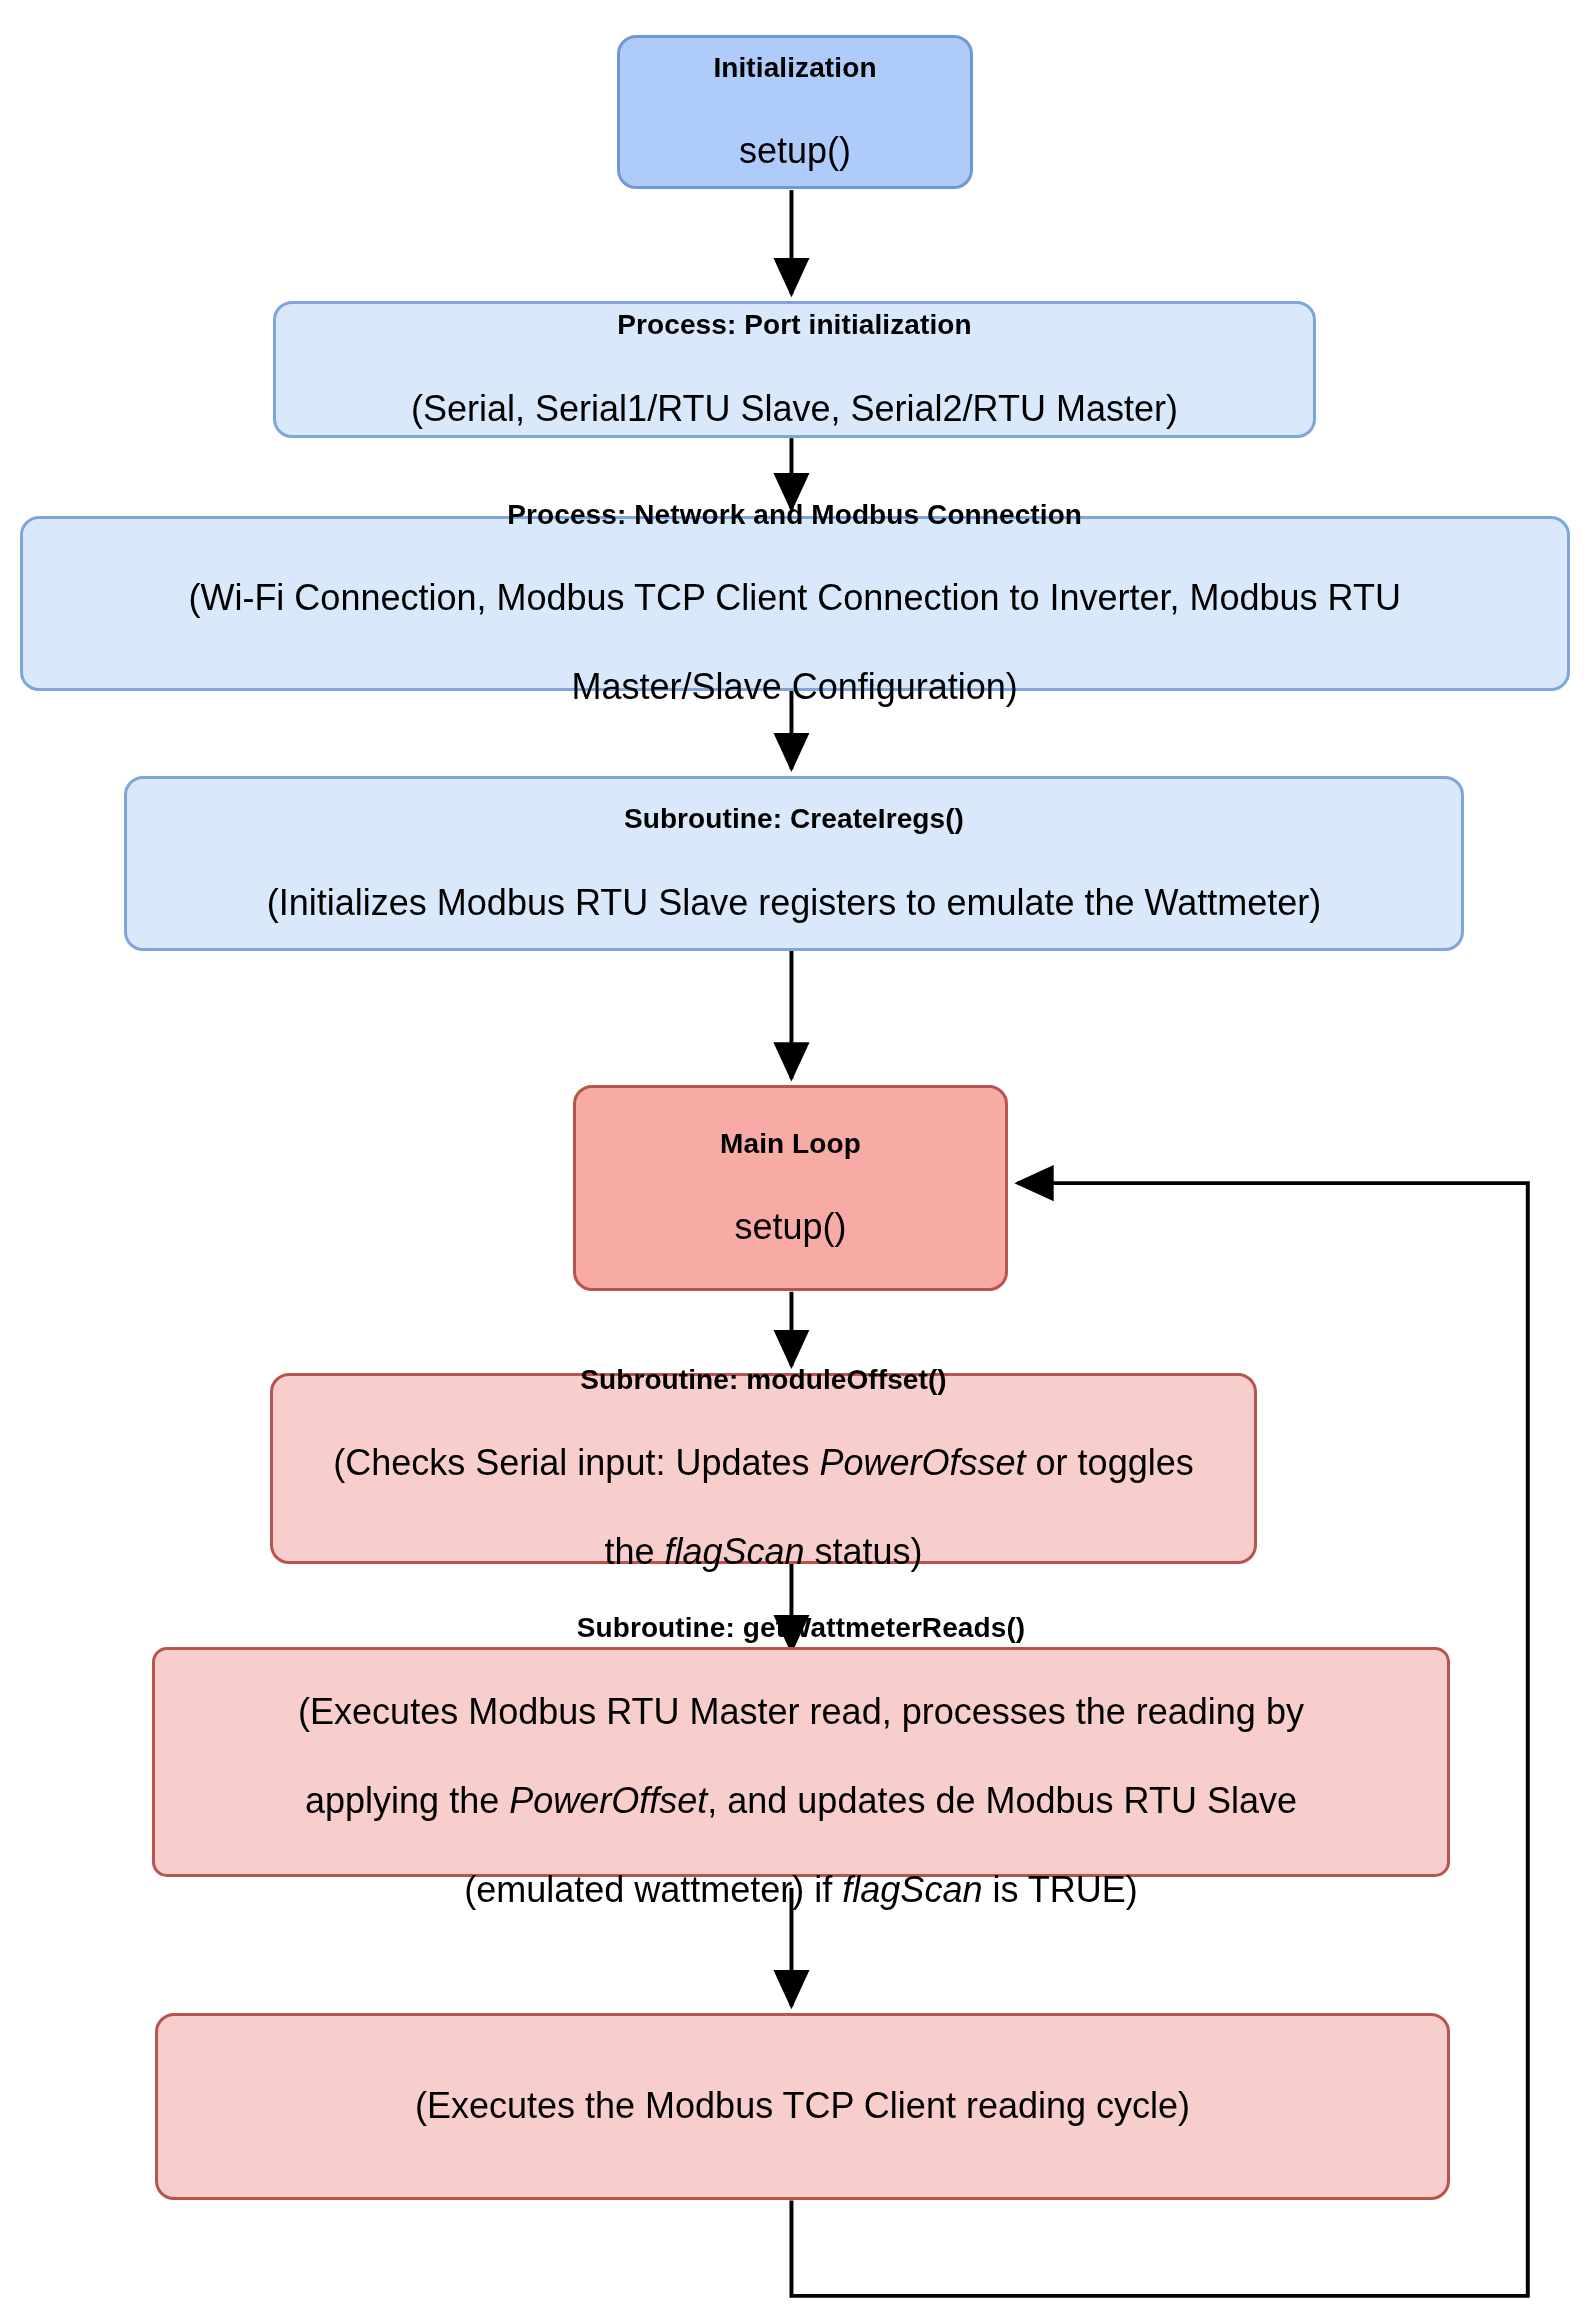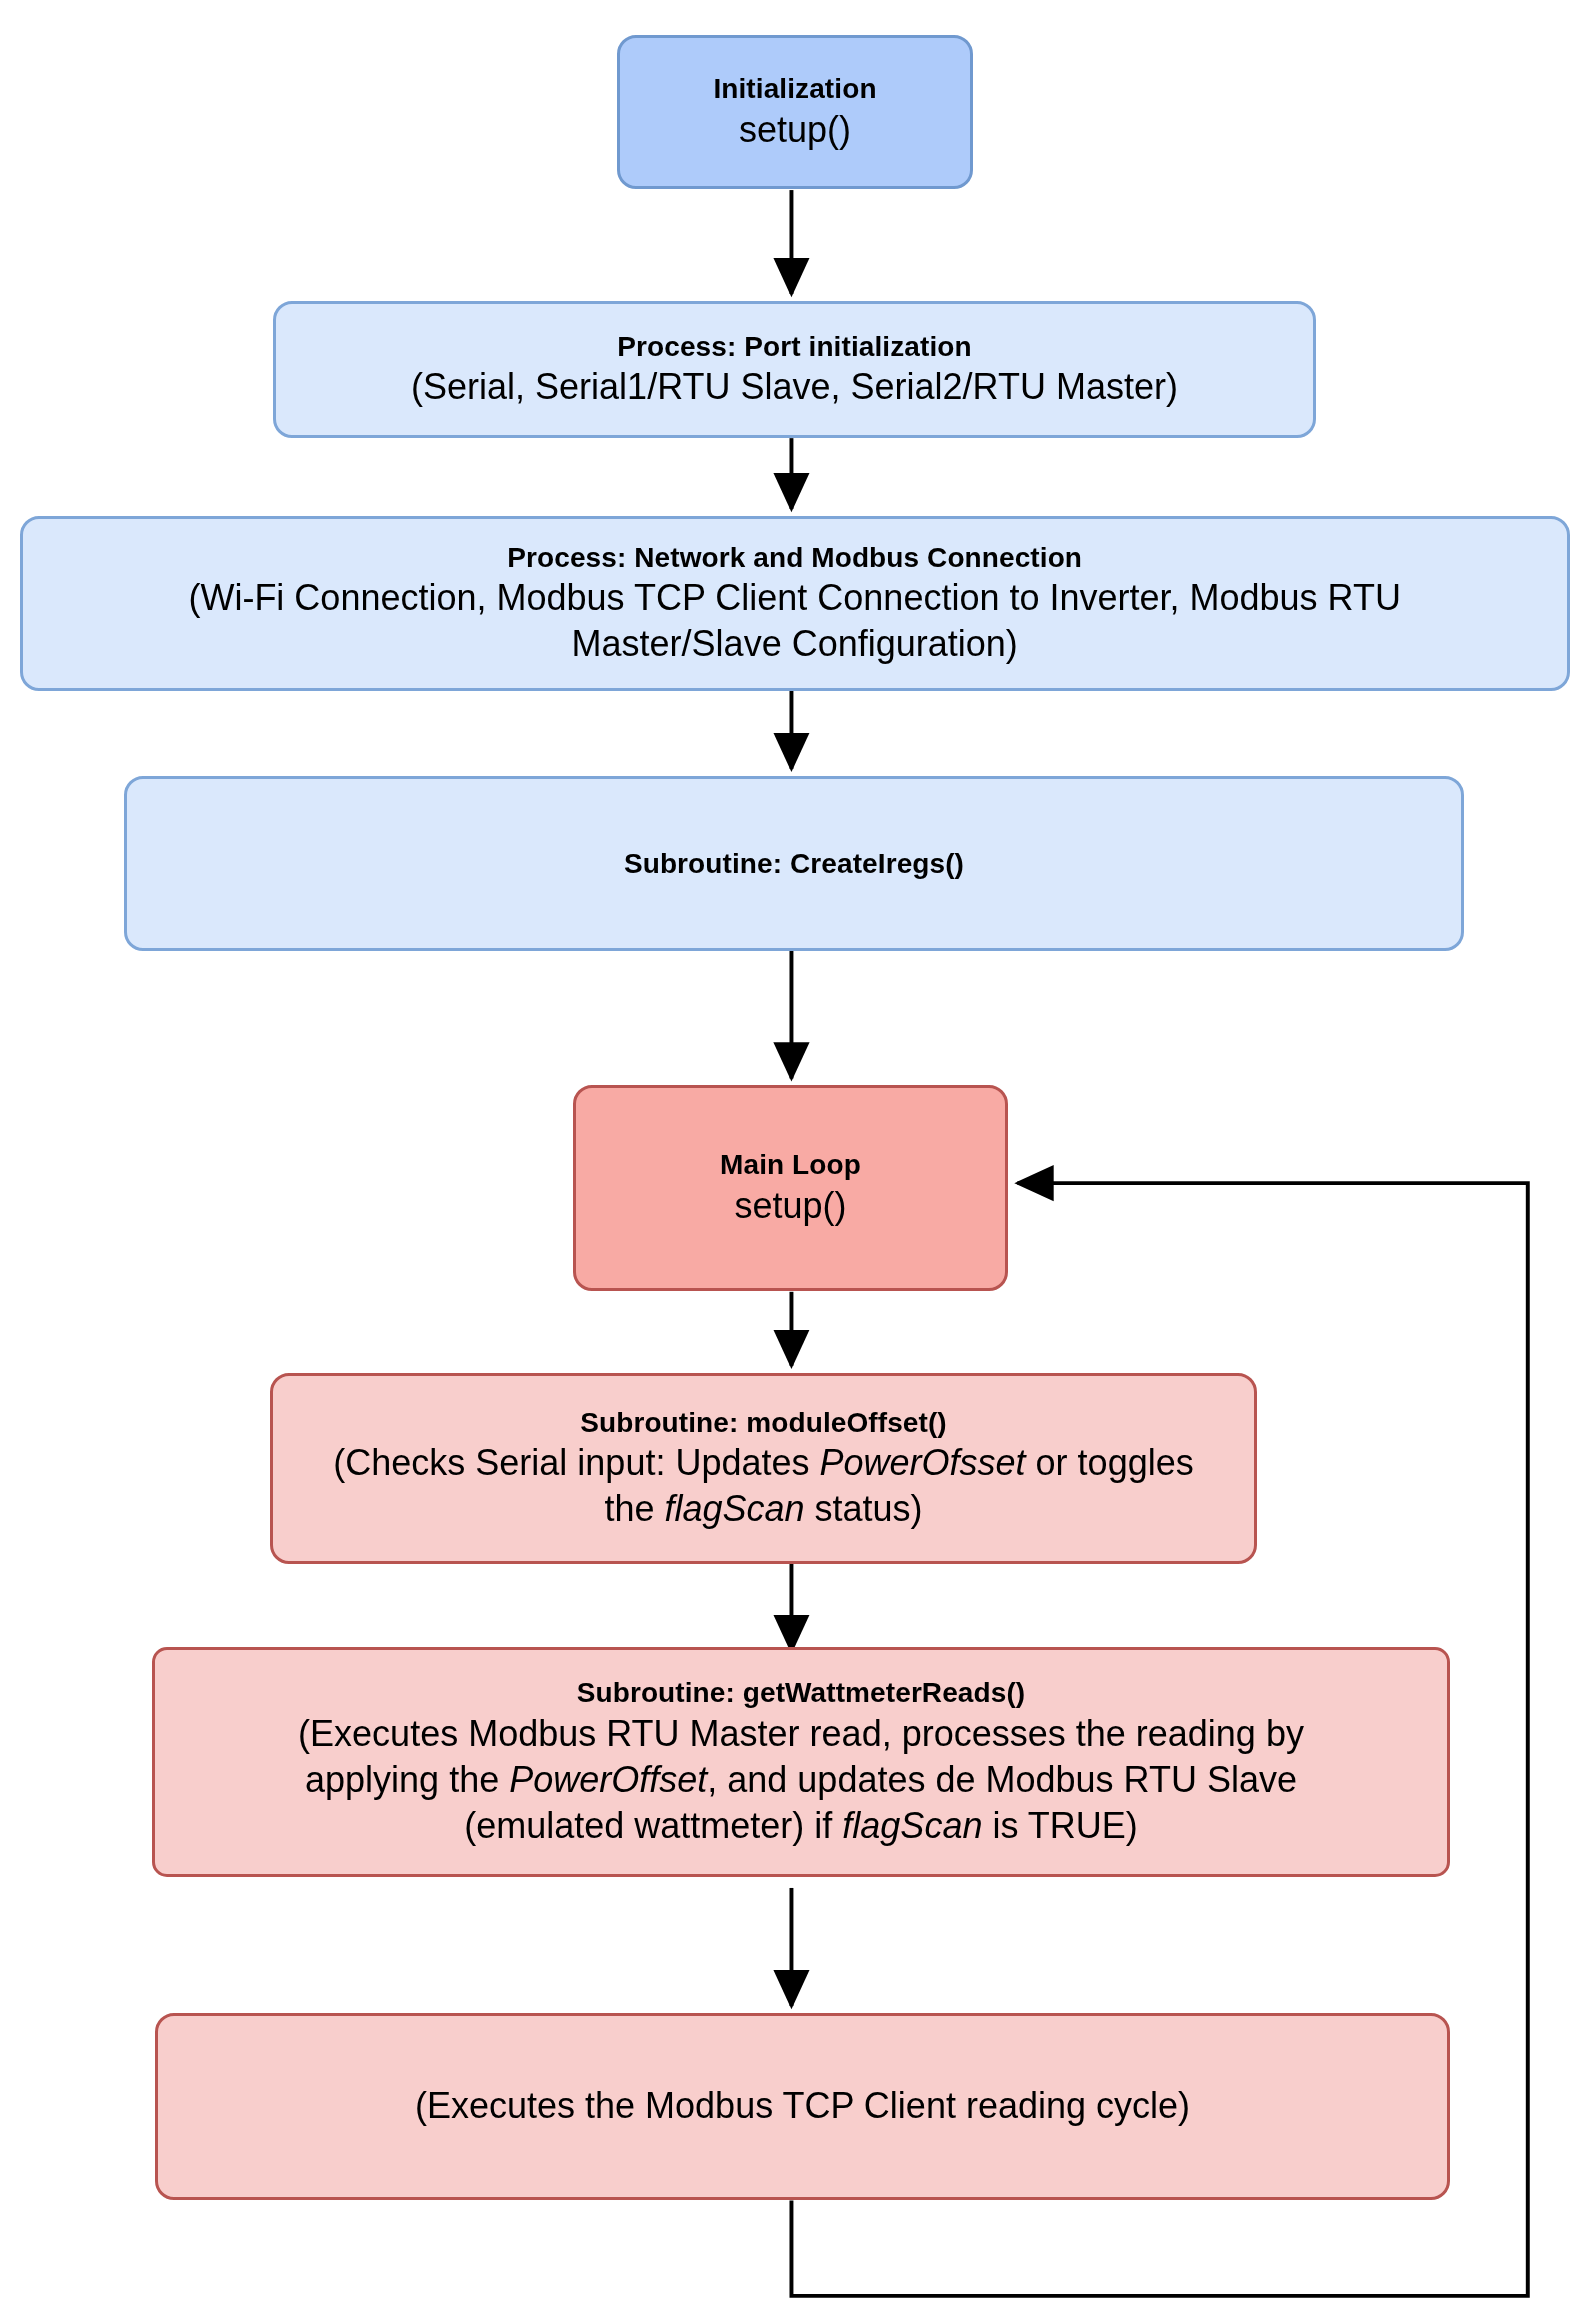--- a/index.html
+++ b/index.html
@@ -32,20 +32,21 @@
     flex-direction: column;
     align-items: center;
     justify-content: center;
     text-align: center;
     border-radius: 19px;
     border-style: solid;
     border-width: 3.9px;
     color: #000000;
     line-height: 1.28;
     padding: 4.7px 14px;
+    gap: 43px;
   }
   .node .title {
     font-weight: bold;
     font-size: 28px;
     letter-spacing: 0.1px;
     white-space: nowrap;
   }
   .node .sub {
     font-weight: normal;
     font-size: 36px;
@@ -114,20 +115,21 @@
   </div>
 
   <div class="node fill-blue-light" id="node-network">
     <div class="title">Process: Network and Modbus Connection</div>
     <div class="sub">(Wi-Fi Connection, Modbus TCP Client Connection to Inverter, Modbus RTU</div>
     <div class="sub">Master/Slave Configuration)</div>
   </div>
 
   <div class="node fill-blue-light" id="node-createiregs">
     <div class="title">Subroutine: CreateIregs()</div>
+    <div class="sub">(Initializes Modbus RTU Slave registers to emulate the Wattmeter)</div>
   </div>
 
   <div class="node fill-red-strong" id="node-mainloop">
     <div class="title">Main Loop</div>
     <div class="sub">setup()</div>
   </div>
 
   <div class="node fill-red-light" id="node-moduleoffset">
     <div class="title">Subroutine: moduleOffset()</div>
     <div class="sub">(Checks Serial input: Updates <em>PowerOfsset</em> or toggles</div>

